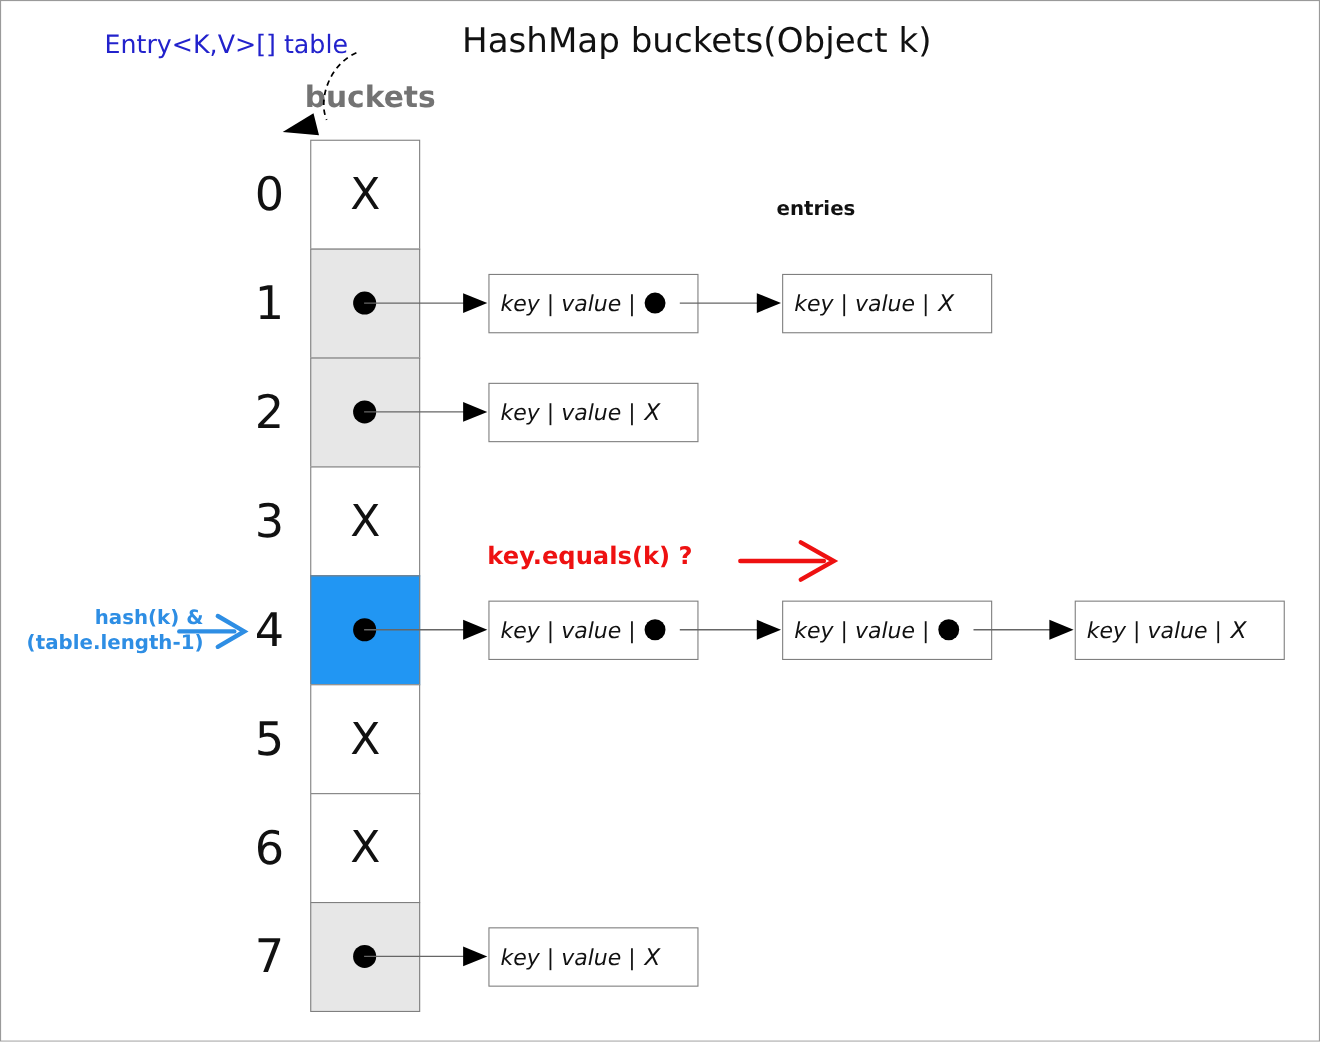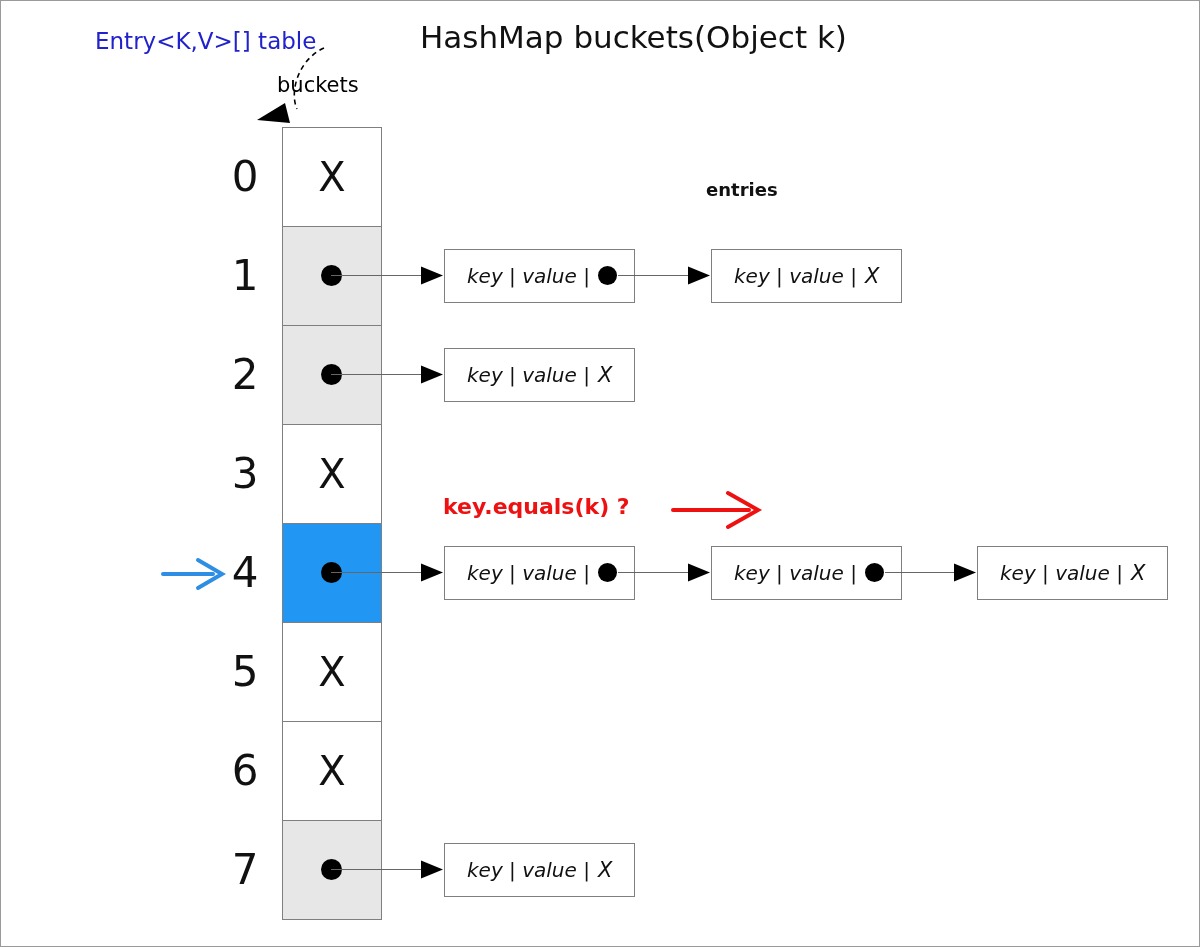--- a/index.html
+++ b/index.html
@@ -8,35 +8,35 @@
     width:1198px;height:945px;
     border:1px solid #9a9a9a;
     background:#fff;
     font-family:"DejaVu Sans", sans-serif;
     overflow:hidden;
   }
   #arrow-layer{position:absolute;left:0;top:0;z-index:6;pointer-events:none;}
   .txt{position:absolute;z-index:3;white-space:nowrap;}
   #title{left:419px;top:18px;font-size:31px;color:#111;}
   #table-ref{left:94px;top:27px;font-size:23px;color:var(--ref-blue);}
-  #buckets-label{left:276px;top:72px;font-size:21px;font-weight:normal;color:#000000;}
+  #buckets-label{left:276px;top:72px;font-size:27px;font-weight:bold;color:#737373;}
   #entries-label{left:705px;top:178px;font-size:18px;font-weight:bold;color:#111;}
   #hash-label{left:8px;top:549px;width:176px;text-align:right;font-size:18px;line-height:23px;
               font-weight:bold;color:var(--label-blue);white-space:normal;}
   #equals-label{left:442px;top:493px;font-size:22px;font-weight:bold;color:var(--alert-red);}
   .idx{position:absolute;left:214px;width:60px;text-align:center;font-size:42px;color:#111;z-index:3;}
   .cell{position:absolute;left:281px;width:100px;height:100px;box-sizing:border-box;
         border:1px solid var(--border-gray);z-index:2;
         display:flex;align-items:center;justify-content:center;}
   .cell .xglyph{font-size:40px;color:#111;}
   .dot{background:#000;border-radius:50%;display:inline-block;}
   .bucket-dot{position:absolute;width:21px;height:21px;z-index:4;}
   .node{position:absolute;width:191px;height:54px;box-sizing:border-box;
         border:1px solid var(--border-gray);background:#fff;z-index:2;
-        display:flex;align-items:center;padding-left:22px;gap:8px;}
+        display:flex;align-items:center;padding-left:10px;gap:8px;}
   .node .nlabel{font-style:italic;font-size:20px;color:#111;}
   .node .ndot{width:19px;height:19px;flex:0 0 auto;}
   .node .nnull{font-style:italic;font-size:21px;color:#111;}
 </style>
 </head>
 <body>
 
 <div id="canvas">
 
   <svg id="arrow-layer" width="1200" height="947">
@@ -63,20 +63,24 @@
       <line x1="884" y1="571.5" x2="954" y2="571.5" stroke="#666666" stroke-width="1.2"></line>
       <polygon points="953,562.5 953,580.5 975,571.5" fill="#000000"></polygon>
       <line x1="330" y1="868.5" x2="421" y2="868.5" stroke="#666666" stroke-width="1.2"></line>
       <polygon points="420,859.5 420,877.5 442,868.5" fill="#000000"></polygon>
     </svg>
 
   <div id="title" class="txt">HashMap buckets(Object k)</div>
   <div id="table-ref" class="txt">Entry&lt;K,V&gt;[] table</div>
   <div id="buckets-label" class="txt">buckets</div>
   <div id="entries-label" class="txt">entries</div>
+  <div id="hash-label" class="txt">
+    <div>hash(k) &amp;</div>
+    <div>(table.length-1)</div>
+  </div>
   <div id="equals-label" class="txt">key.equals(k) ?</div>
 
   <div id="bucket-array">
       <div class="idx" style="top: 126px; height: 99px; line-height: 99px;">0</div>
       <div class="cell" style="top: 126px; background: rgb(255, 255, 255);">
         <span class="xglyph">X</span>
       </div>
       <div class="idx" style="top: 225px; height: 99px; line-height: 99px;">1</div>
       <div class="cell" style="top: 225px; background: rgb(231, 231, 231);"></div>
       <span class="dot bucket-dot" style="left: 319.5px; top: 264px;"></span>

